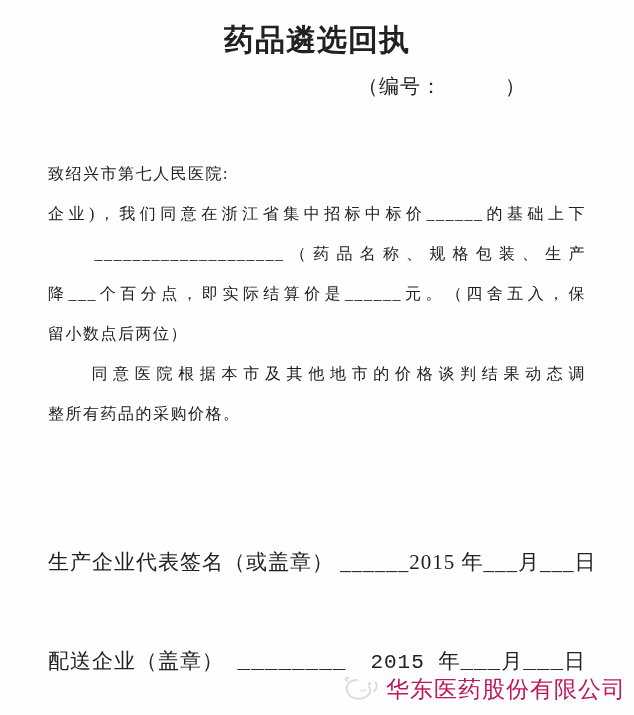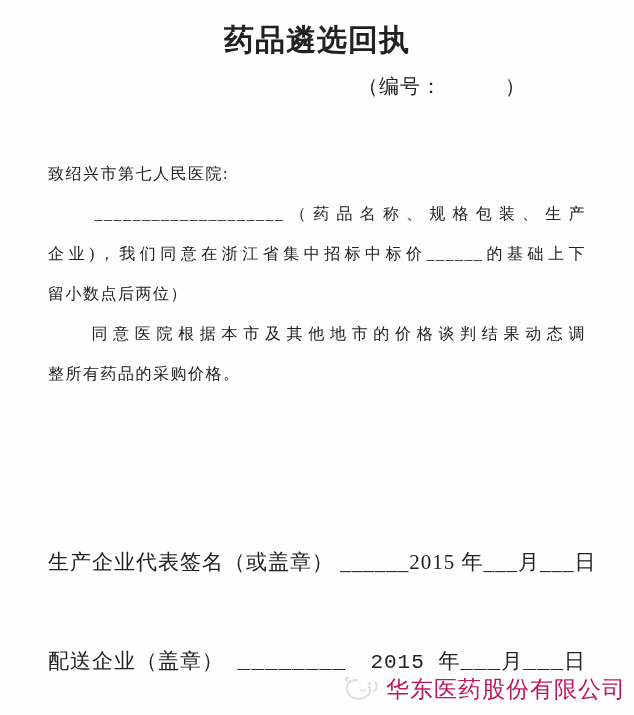--- a/index.html
+++ b/index.html
@@ -70,22 +70,23 @@
 <body>
 
 <div class="page">
 
   <h1 class="doc-title">药品遴选回执</h1>
 
   <div class="serial-line">（编号：　　　）</div>
 
   <div class="doc-body">
     <p class="doc-line">致绍兴市第七人民医院:</p>
+    <p class="doc-line fill">企业)，我们同意在浙江省集中招标中标价______的基础上下</p>
     <p class="doc-line fill">　　____________________（药品名称、规格包装、生产</p>
-    <p class="doc-line fill">企业)，我们同意在浙江省集中招标中标价______的基础上下</p>
+    <p class="doc-line fill">降___个百分点，即实际结算价是______元。（四舍五入，保</p>
     <p class="doc-line">留小数点后两位）</p>
     <p class="doc-line fill">　　同意医院根据本市及其他地市的价格谈判结果动态调</p>
     <p class="doc-line">整所有药品的采购价格。</p>
   </div>
 
   <div class="sig-row sig-producer">
     <span>生产企业代表签名（或盖章） ______</span>
     <span>2015 年___月___日</span>
   </div>
 

